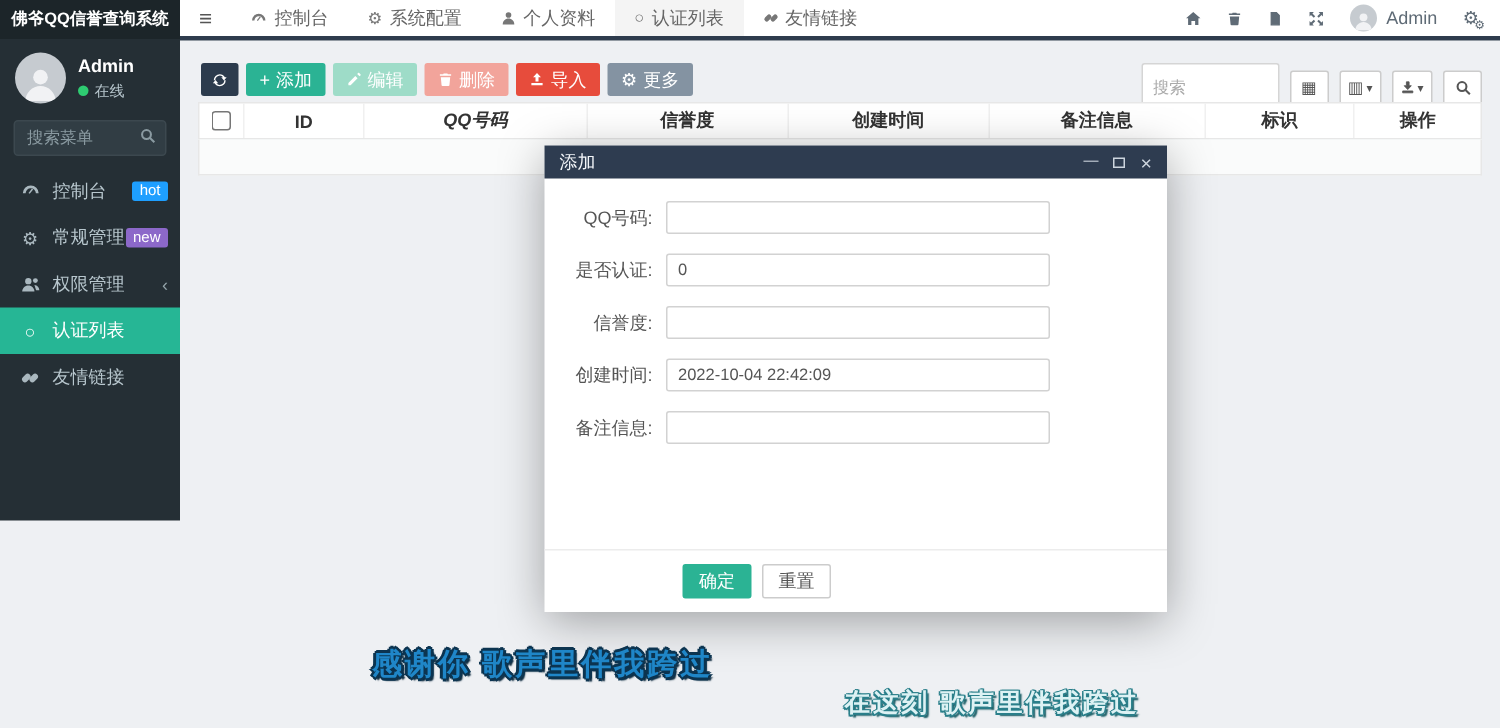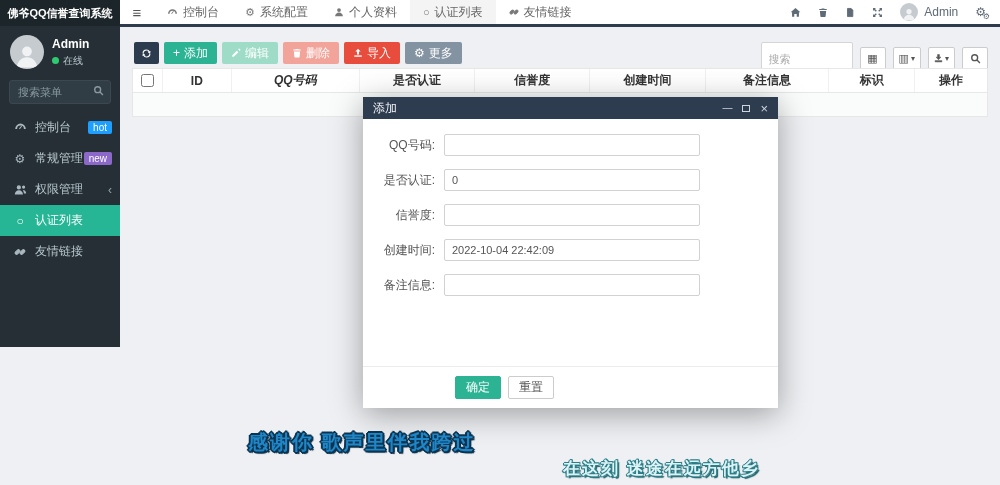--- a/index.html
+++ b/index.html
@@ -317,21 +317,20 @@
       </button>
   </div>
 
   <div id="table">
     <div id="thead">
       <div class="th cb">
           <input type="checkbox" style="">
         </div>
       <div class="th c1">ID</div>
       <div class="th c2">QQ号码</div>
-      <div class="th c3">是否认证</div>
       <div class="th c4">信誉度</div>
       <div class="th c5">创建时间</div>
       <div class="th c6">备注信息</div>
       <div class="th c7">标识</div>
       <div class="th c8">操作</div>
     </div>
     <div id="empty-row">没有找到匹配的记录</div>
   </div>
 </div>
 
@@ -366,13 +365,13 @@
       <input type="text" value="" style="">
     </div>
   </div>
   <div id="modal-footer">
     <button class="mbtn confirm">确定</button>
     <button class="mbtn reset">重置</button>
   </div>
 </div>
 
 <div class="subtitle" id="subtitle1">感谢你 歌声里伴我跨过</div>
-<div class="subtitle" id="subtitle2">在这刻 迷途在远方他乡</div>
+<div class="subtitle" id="subtitle2">在这刻 歌声里伴我跨过</div>
 
 </body></html>

